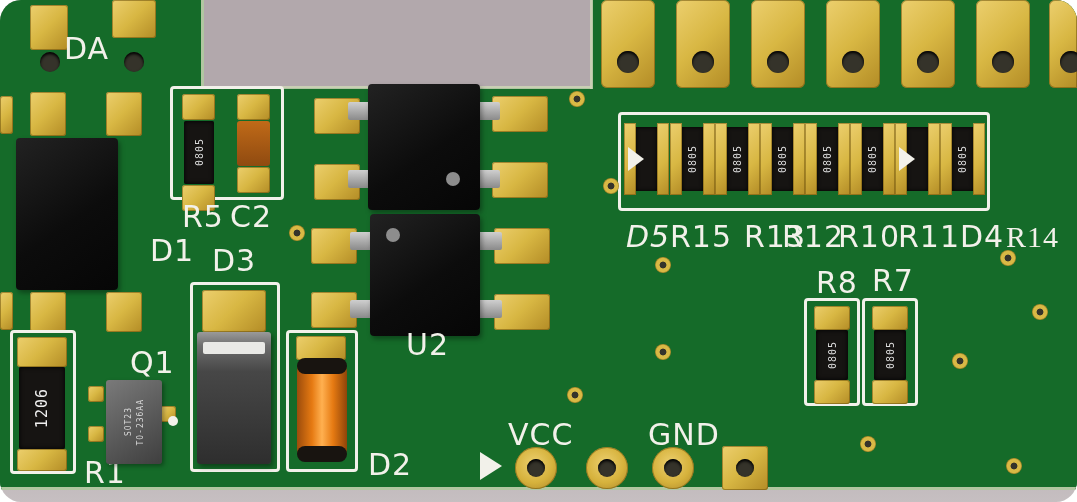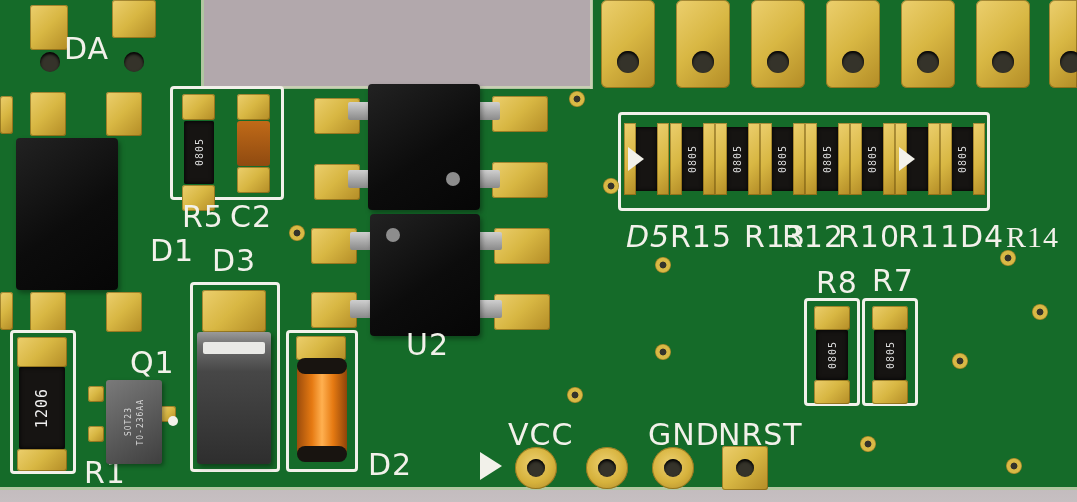--- a/index.html
+++ b/index.html
@@ -1,18 +1,18 @@
 <!DOCTYPE html>
 <html><head>
 <meta charset="utf-8">
 <style>
   html,body{margin:0;padding:0;}
   .vp{position:relative;width:1077px;height:502px;overflow:hidden;
       background:linear-gradient(180deg,#b2a8ac 0%,#b2a8ac 80%,#c6bfc1 100%);
-      font-family:"DejaVu Sans",sans-serif;}
+      font-family:"DejaVu Sans",sans-serif;border-radius:21px;}
   .bd{position:absolute;background:#156b29;}
   .edge{position:absolute;background:#ccd6b6;opacity:.85;}
   .pad{position:absolute;background:linear-gradient(135deg,#eccf6e 0%,#d8b743 48%,#b38c26 100%);
        border-radius:3px;box-shadow:inset 0 0 0 1px rgba(110,82,12,.55);}
   .padr{position:absolute;border-radius:50%;
        background:radial-gradient(circle at 45% 40%,#ecd070 0%,#d6b23c 55%,#a8842a 100%);
        box-shadow:inset 0 0 0 1px rgba(110,82,12,.55);}
   .hole{position:absolute;border-radius:50%;background:#35332a;box-shadow:inset 0 2px 3px #000;}
   .via{position:absolute;width:16px;height:16px;border-radius:50%;
        background:radial-gradient(circle,#35332b 0 3.4px,#d9b945 3.6px 6.6px,#9b7d22 8px);}
@@ -200,21 +200,20 @@
   </div>
   <div class="pad" style="left:814px;top:380px;width:36px;height:24px;"></div>
   <div class="pad" style="left:872px;top:306px;width:36px;height:24px;"></div>
   <div class="chip" style="left:874px;top:330px;width:32px;height:50px;">
     <span class="vt">0805</span>
   </div>
   <div class="pad" style="left:872px;top:380px;width:36px;height:24px;"></div>
 
   <div class="lbl" style="left:508px;top:420px;">VCC</div>
   <div class="lbl" style="left:648px;top:420px;">GND</div>
-  <div class="lbl" style="left:718px;top:420px;">NRST</div>
   <div class="tri" style="left:480px;top:452px;"></div>
   <div class="padr" style="left:515px;top:447px;width:42px;height:42px;"></div>
   <div class="hole" style="left:527px;top:459px;width:18px;height:18px;"></div>
   <div class="padr" style="left:586px;top:447px;width:42px;height:42px;"></div>
   <div class="hole" style="left:598px;top:459px;width:18px;height:18px;"></div>
   <div class="padr" style="left:652px;top:447px;width:42px;height:42px;"></div>
   <div class="hole" style="left:664px;top:459px;width:18px;height:18px;"></div>
   <div class="pad" style="left:722px;top:446px;width:46px;height:44px;"></div>
   <div class="hole" style="left:736px;top:459px;width:18px;height:18px;"></div>
 

